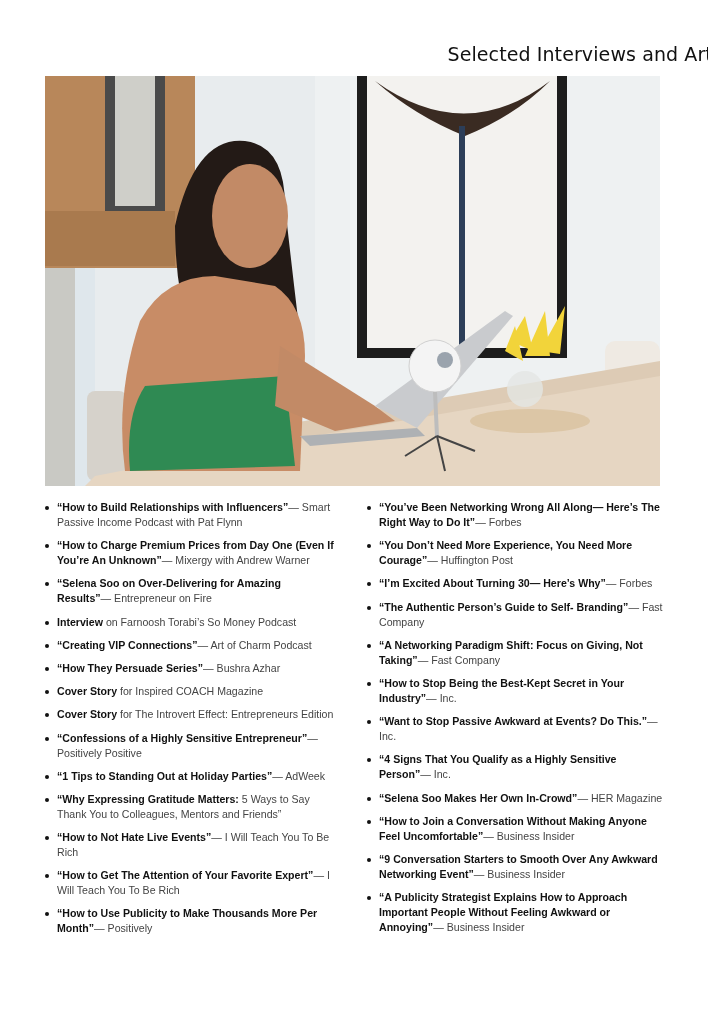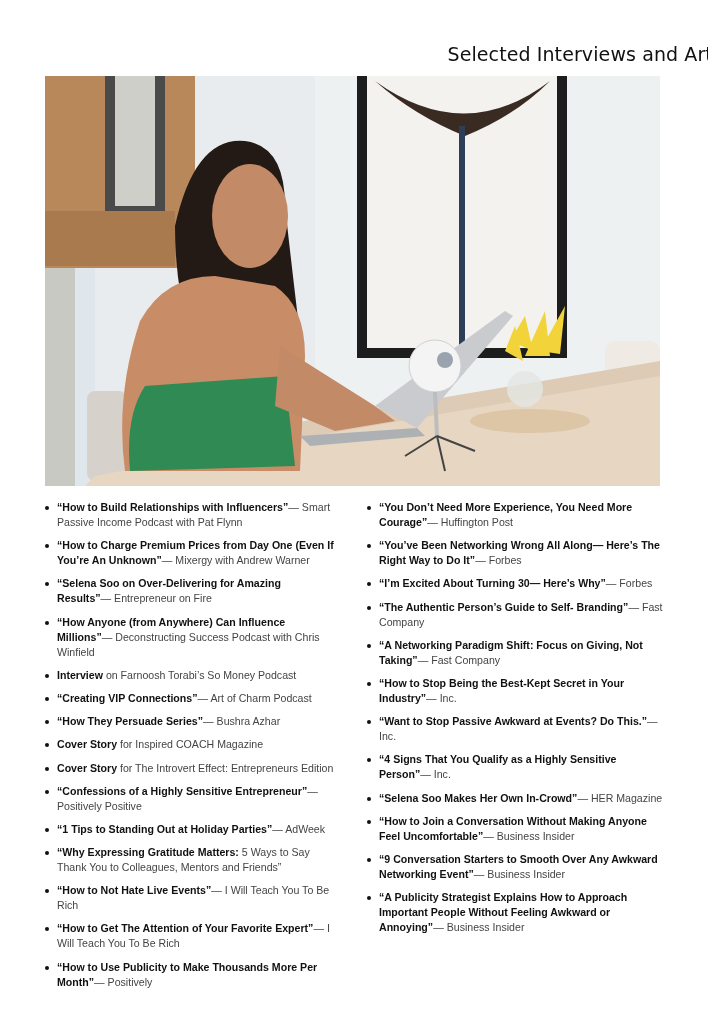--- a/index.html
+++ b/index.html
@@ -61,37 +61,36 @@
     <ellipse cx="485" cy="345" rx="60" ry="12" fill="#dcc6a6"></ellipse>
     <circle cx="480" cy="313" r="18" fill="#e3e6e3" opacity="0.8"></circle>
     <path d="M465 265 L480 240 L488 275Z M480 280 L500 235 L505 280Z M495 275 L520 230 L515 278Z M460 275 L470 250 L478 285Z" fill="#f2d43a"></path>
   </svg>
 </div>
 
 <ul class="col left">
   <li><b>“How to Build Relationships with Influencers”</b><span>— Smart Passive Income Podcast with Pat Flynn</span></li>
   <li><b>“How to Charge Premium Prices from Day One (Even If You’re An Unknown”</b><span>— Mixergy with Andrew Warner</span></li>
   <li><b>“Selena Soo on Over-Delivering for Amazing Results”</b><span>— Entrepreneur on Fire</span></li>
-  <li><b>“How Anyone (from Anywhere) Can Influence Millions”</b><span>— Deconstructing Success Podcast with Chris Winfield</span></li>
   <li><b>Interview</b><span> on Farnoosh Torabi’s So Money Podcast</span></li>
   <li><b>“Creating VIP Connections”</b><span>— Art of Charm Podcast</span></li>
   <li><b>“How They Persuade Series”</b><span>— Bushra Azhar</span></li>
   <li><b>Cover Story</b><span> for Inspired COACH Magazine</span></li>
   <li><b>Cover Story</b><span> for The Introvert Effect: Entrepreneurs Edition</span></li>
   <li><b>“Confessions of a Highly Sensitive Entrepreneur”</b><span>— Positively Positive</span></li>
   <li><b>“1 Tips to Standing Out at Holiday Parties”</b><span>— AdWeek</span></li>
   <li><b>“Why Expressing Gratitude Matters:</b><span> 5 Ways to Say Thank You to Colleagues, Mentors and Friends”</span></li>
   <li><b>“How to Not Hate Live Events”</b><span>— I Will Teach You To Be Rich</span></li>
   <li><b>“How to Get The Attention of Your Favorite Expert”</b><span>— I Will Teach You To Be Rich</span></li>
   <li><b>“How to Use Publicity to Make Thousands More Per Month”</b><span>— Positively</span></li>
 </ul>
 
 <ul class="col right">
+  <li><b>“You’ve Been Networking Wrong All Along— Here’s The Right Way to Do It”</b><span>— Forbes</span></li>
   <li><b>“You Don’t Need More Experience, You Need More Courage”</b><span>— Huffington Post</span></li>
-  <li><b>“You’ve Been Networking Wrong All Along— Here’s The Right Way to Do It”</b><span>— Forbes</span></li>
   <li><b>“I’m Excited About Turning 30— Here’s Why”</b><span>— Forbes</span></li>
   <li><b>“The Authentic Person’s Guide to Self- Branding”</b><span>— Fast Company</span></li>
   <li><b>“A Networking Paradigm Shift: Focus on Giving, Not Taking”</b><span>— Fast Company</span></li>
   <li><b>“How to Stop Being the Best-Kept Secret in Your Industry”</b><span>— Inc.</span></li>
   <li><b>“Want to Stop Passive Awkward at Events? Do This.”</b><span>— Inc.</span></li>
   <li><b>“4 Signs That You Qualify as a Highly Sensitive Person”</b><span>— Inc.</span></li>
   <li><b>“Selena Soo Makes Her Own In-Crowd”</b><span>— HER Magazine</span></li>
   <li><b>“How to Join a Conversation Without Making Anyone Feel Uncomfortable”</b><span>— Business Insider</span></li>
   <li><b>“9 Conversation Starters to Smooth Over Any Awkward Networking Event”</b><span>— Business Insider</span></li>
   <li><b>“A Publicity Strategist Explains How to Approach Important People Without Feeling Awkward or Annoying”</b><span>— Business Insider</span></li>

